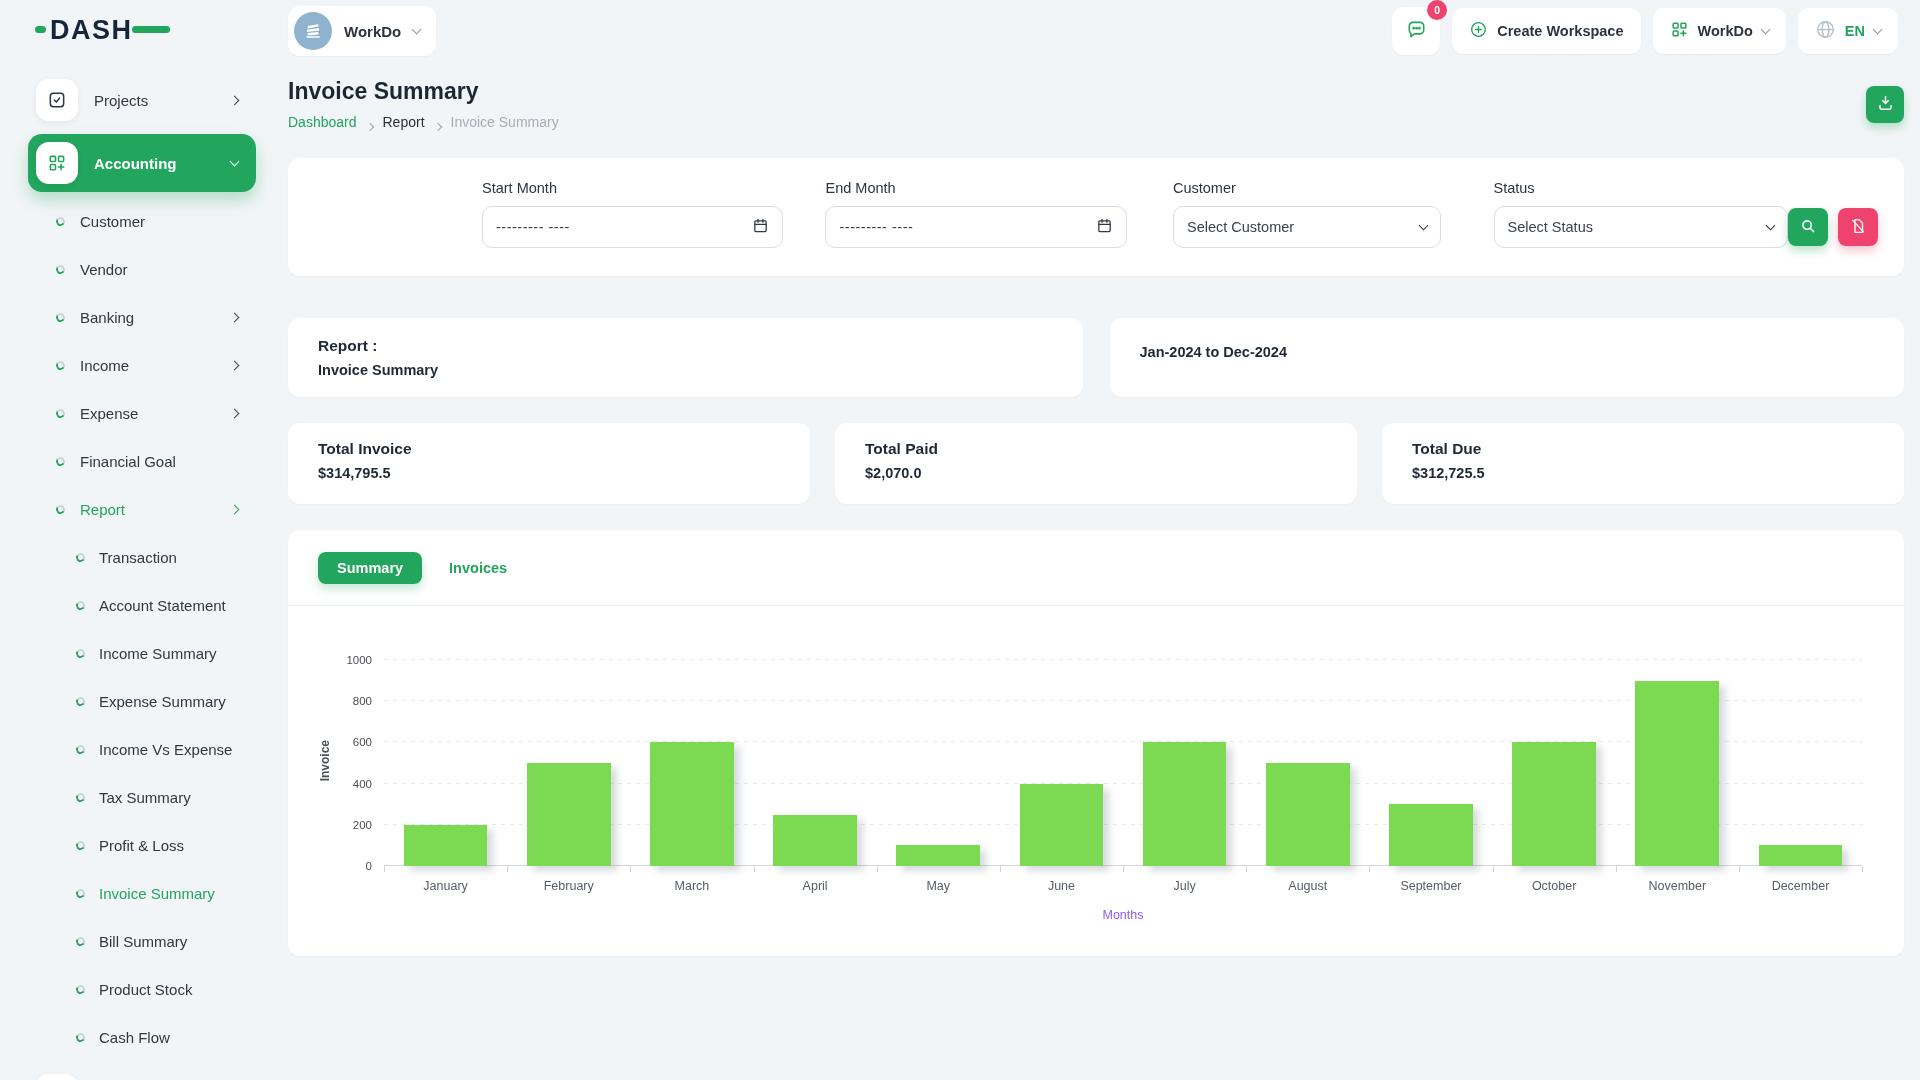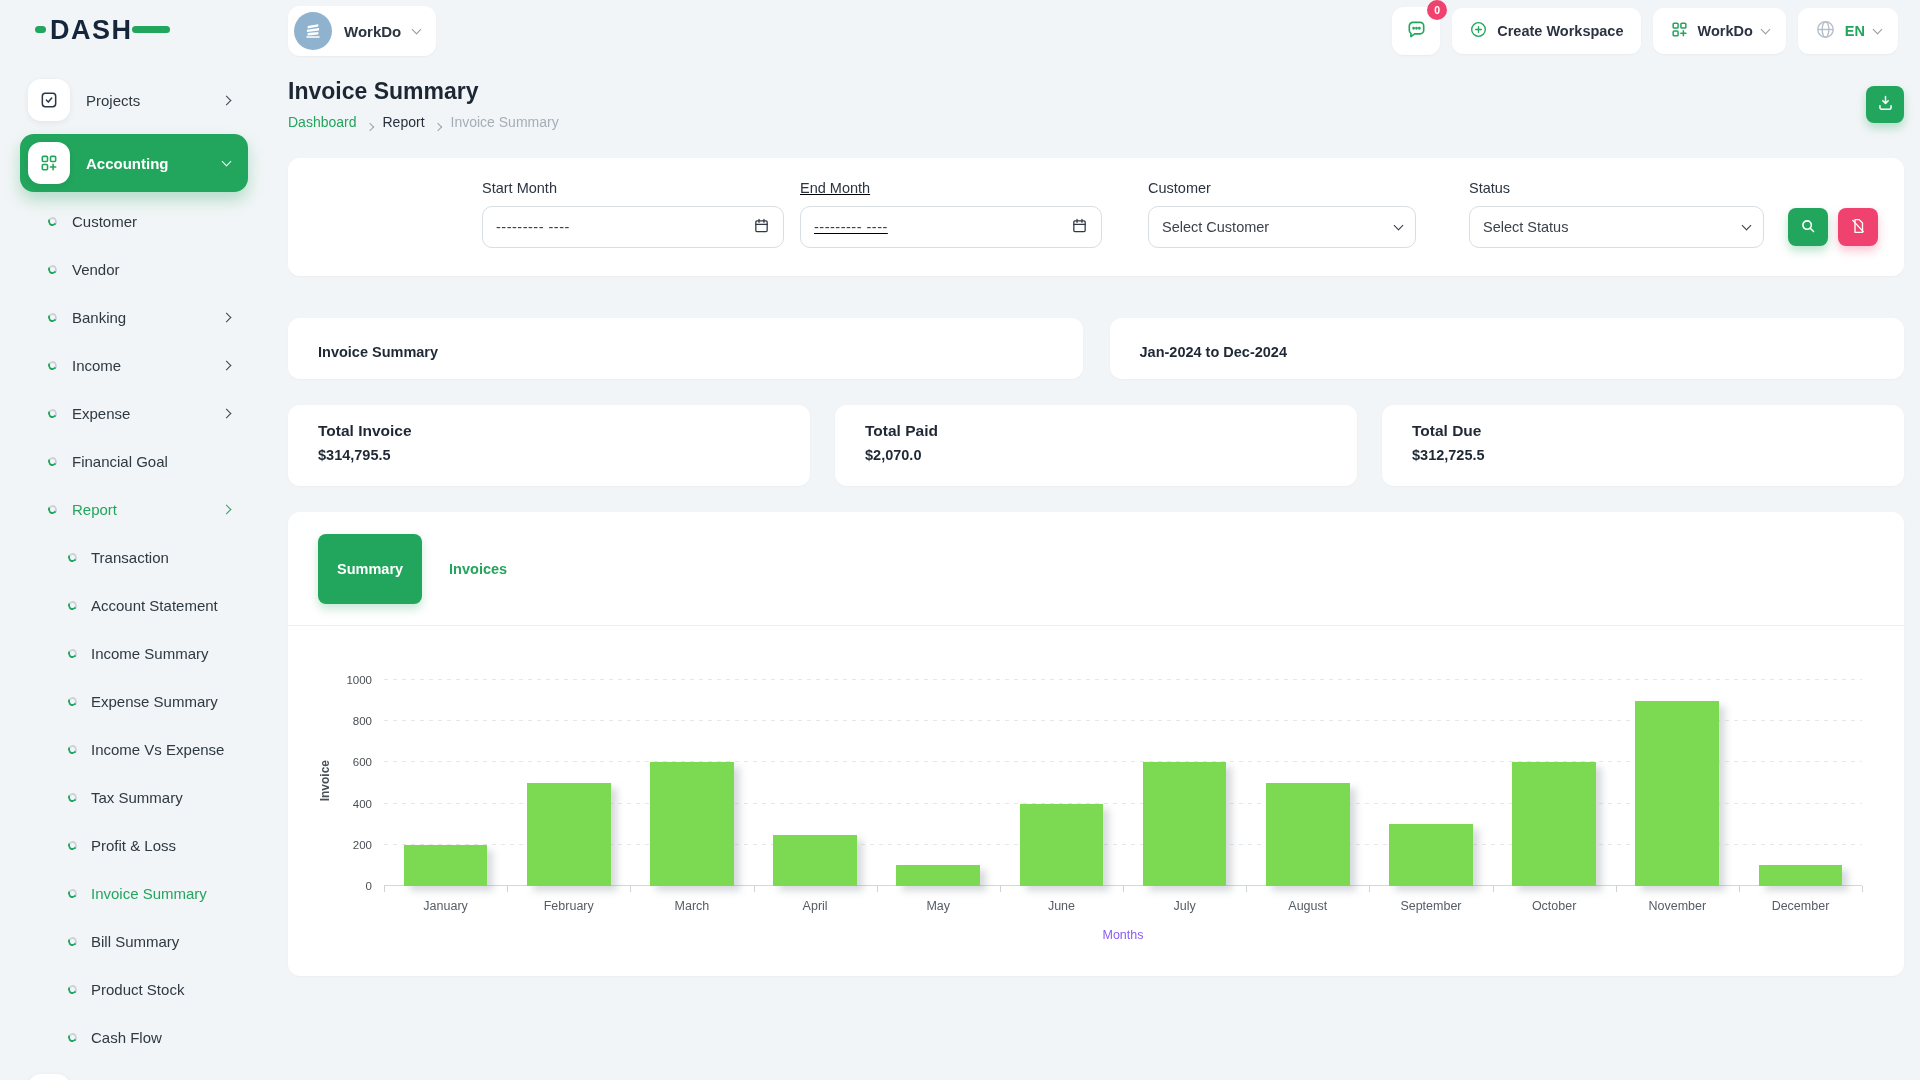--- a/index.html
+++ b/index.html
@@ -24,21 +24,21 @@
     color:#fff;font-size:10.5px;font-weight:700;display:flex;align-items:center;justify-content:center;}
   .pill{display:flex;align-items:center;gap:9px;height:46px;padding:0 17px;border:none;border-radius:11px;background:#fff;
     font-size:14.5px;color:#2b3440;font-weight:600;cursor:pointer;box-shadow:0 1px 2px rgba(16,24,40,.04);}
   .pill .grn{color:var(--green);}
   .chev{display:inline-block;width:7px;height:7px;border-right:1.8px solid currentColor;border-bottom:1.8px solid currentColor;}
   .chev.right{transform:rotate(-45deg);}
   .chev.down{transform:rotate(45deg);margin-top:-3px;}
   .chev.gray{color:#8f99a5;}
 
   
-  .sidebar{position:absolute;left:4px;top:62px;width:260px;height:1018px;overflow:hidden;padding-top:4px;}
+  .sidebar{position:absolute;left:12px;top:62px;width:260px;height:1018px;overflow:hidden;padding-top:4px;}
   .srow{display:flex;align-items:center;cursor:pointer;color:var(--ink2);font-size:15px;}
   .srow .chev{margin-left:auto;color:#39434e;}
   .srow.lvl0{margin:5px 16px;padding:5px 18px 5px 8px;border-radius:14px;gap:16px;height:58px;}
   .icon-box{width:42px;height:42px;border-radius:13px;background:#fff;display:flex;align-items:center;justify-content:center;
     color:#2b3746;box-shadow:0 2px 6px rgba(25,40,60,.07);flex:0 0 auto;}
   .srow.lvl0.active{background:var(--green);box-shadow:0 8px 16px rgba(34,165,92,.3);}
   .srow.lvl0.active .slabel{color:#fff;font-weight:700;}
   .srow.lvl0.active .chev{color:#fff;}
   .srow.lvl0.active .icon-box{color:var(--green);}
   .srow.lvl1{padding:0 34px 0 44px;height:48px;gap:15px;}
@@ -60,21 +60,21 @@
   .dl-btn{margin-left:auto;width:38px;height:37px;border:none;border-radius:8px;background:var(--green);
     display:flex;align-items:center;justify-content:center;cursor:pointer;box-shadow:0 5px 10px rgba(34,165,92,.3);}
 
   .card{background:#fff;border-radius:12px;box-shadow:0 1px 2px rgba(16,24,40,.03);}
 
   
   .filter-card{margin-top:28px;padding:22px 26px 28px 26px;display:flex;align-items:flex-end;}
   .field{display:flex;flex-direction:column;}
   .field .flabel{font-size:14.5px;color:#2b3440;margin-bottom:10px;}
   .f-start{margin-left:168px;width:302px;}
-  .f-end{margin-left:16px;width:302px;text-decoration:underline;}
+  .f-end{margin-left:42px;width:302px;}
   .f-cust{margin-left:46px;width:268px;}
   .f-stat{margin-left:53px;width:295px;}
   .inputbox{height:42px;border:1px solid var(--line);border-radius:10px;background:#fff;display:flex;align-items:center;
     padding:0 13px;font-size:14.5px;color:#3a424c;cursor:pointer;}
   .inputbox .ph{letter-spacing:.5px;}
   .inputbox .spacer{flex:1;}
   .fbtns{margin-left:auto;display:flex;gap:10px;align-items:center;margin-bottom:2px;}
   .sq-btn{width:40px;height:38px;border:none;border-radius:8px;display:flex;align-items:center;justify-content:center;cursor:pointer;}
   .sq-btn.green{background:var(--green);box-shadow:0 5px 10px rgba(34,165,92,.3);}
   .sq-btn.pink{background:var(--pink);box-shadow:0 5px 10px rgba(240,66,111,.3);}
@@ -86,21 +86,21 @@
   .card-v{font-size:14.5px;font-weight:700;color:#1f2835;margin-top:7px;}
 
   
   .tot-row{margin-top:26px;display:flex;gap:25px;}
   .tot-row .card{flex:1;padding:17px 30px 23px 30px;}
 
   
   .chart-card{margin-top:26px;padding:22px 0 34px 0;}
   .tabs{display:flex;align-items:center;padding:0 30px;}
   .tab{font-size:14.5px;font-weight:600;cursor:pointer;}
-  .tab.active{background:var(--green);color:#fff;padding:27px 19px;border-radius:8px;box-shadow:0 5px 10px rgba(34,165,92,.25);}
+  .tab.active{background:var(--green);color:#fff;padding:8px 19px;border-radius:8px;box-shadow:0 5px 10px rgba(34,165,92,.25);}
   .tab.plain{color:var(--green);margin-left:27px;}
   .tabs-divider{border-bottom:1px solid #eceff2;margin-top:21px;}
   .chart-zone{padding:54px 42px 0 30px;display:flex;align-items:stretch;}
   .ylab{align-self:center;transform:rotate(180deg);writing-mode:vertical-rl;font-size:12px;font-weight:700;color:#474f58;margin-top:-60px;}
   .plot-col{flex:1;}
   .plot{position:relative;height:206px;margin-left:52px;}
   .gridline{position:absolute;left:0;right:0;height:1px;
     background:repeating-linear-gradient(90deg,#e5e8eb 0 4px,transparent 4px 9px);}
   .gridline.zero{background:#d2d7db;}
   .ytick{position:absolute;right:calc(100% + 12px);transform:translateY(50%);font-size:11.5px;color:#4a4f55;}
@@ -371,20 +371,21 @@
               <path d="M8 3.5h5.6L18 7.9v12.6H8z"></path>
                 <path d="M5 4.5l14 15"></path>
             </svg>
           </span>
         </button>
       </div>
     </section>
 
     <section class="two-row">
       <div class="card">
+        <div class="card-t">Report :</div>
         <div class="card-v">Invoice Summary</div>
       </div>
       <div class="card">
         <div class="card-v">Jan-2024 to Dec-2024</div>
       </div>
     </section>
 
     <section class="tot-row">
       <div class="card">
         <div class="card-t">Total Invoice</div>

